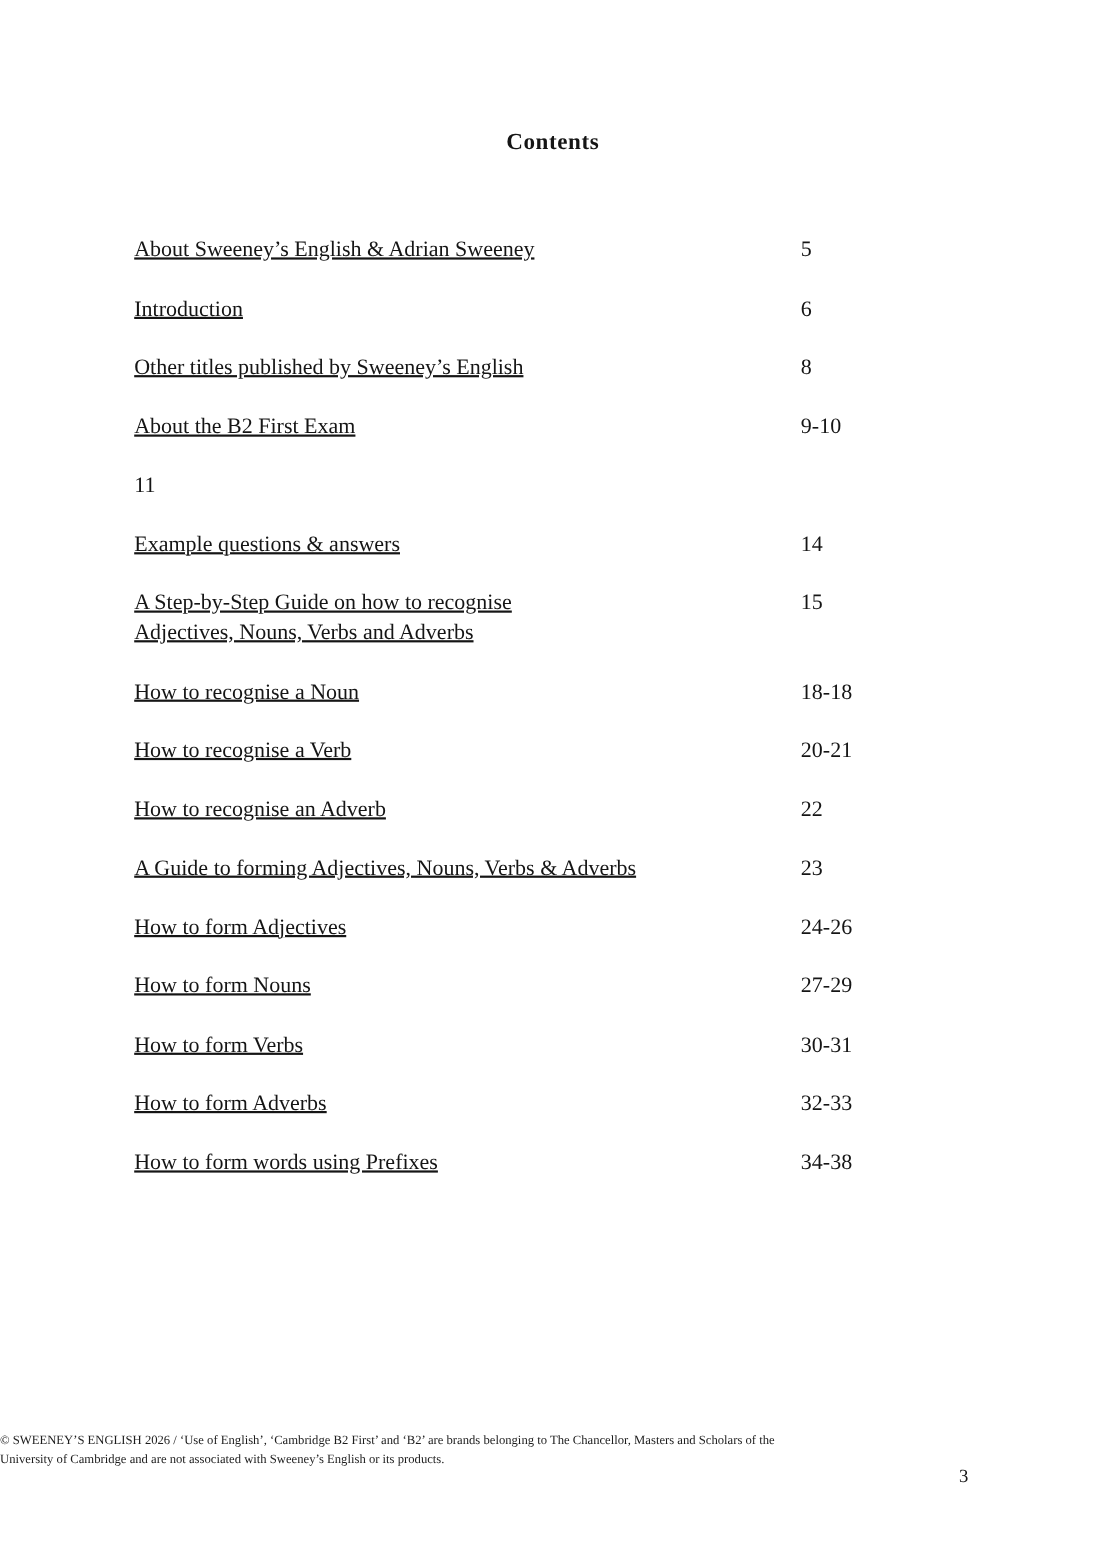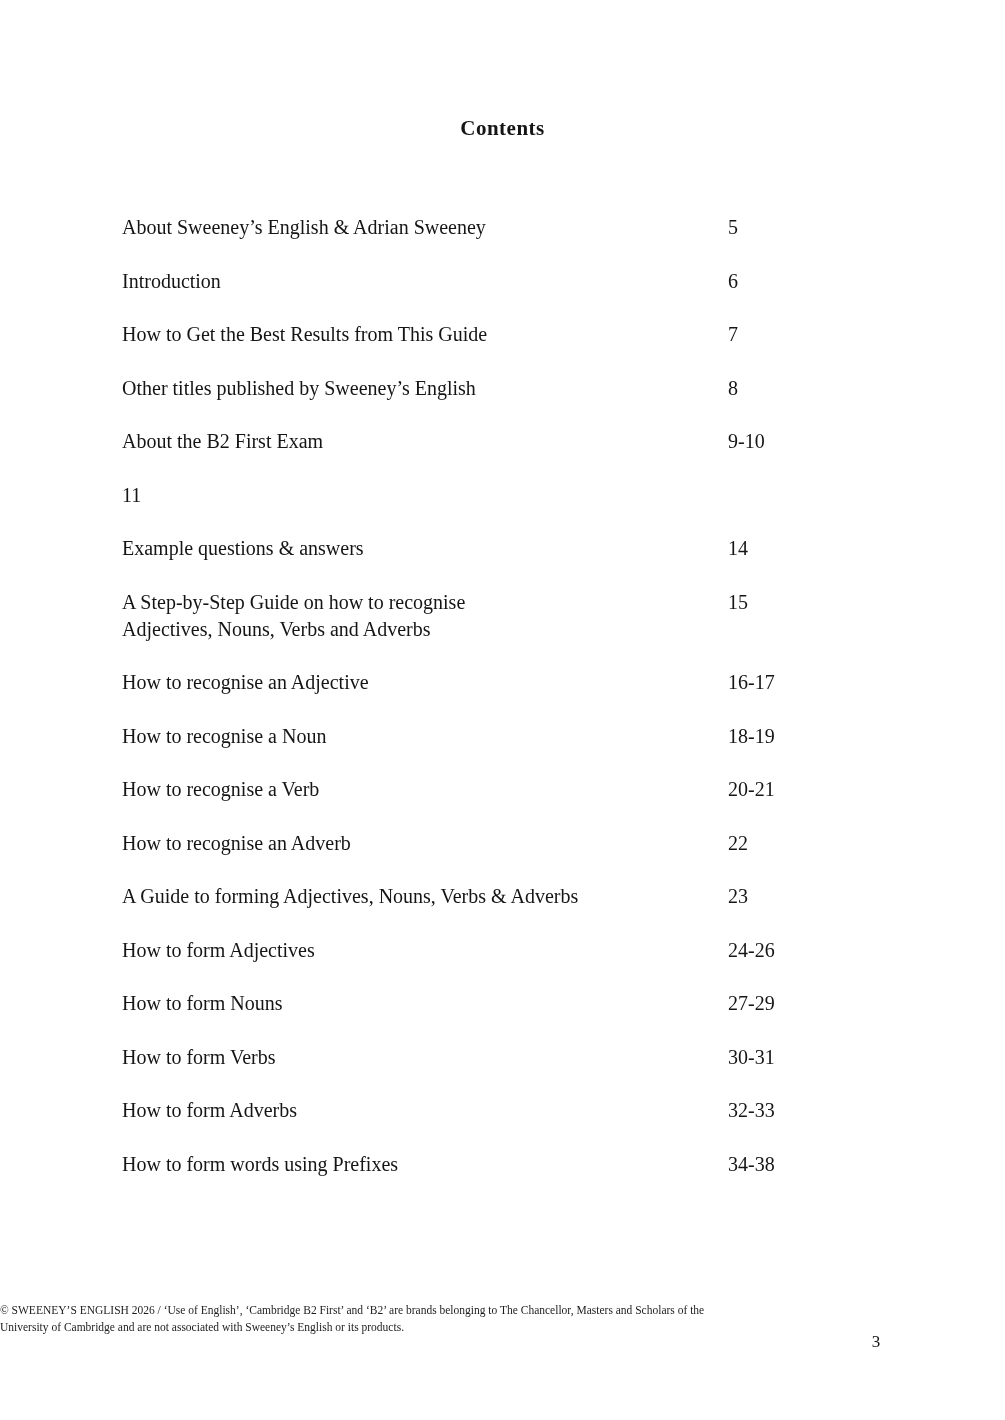--- a/index.html
+++ b/index.html
@@ -31,20 +31,21 @@
   .toc-row {
     display: flex;
     align-items: flex-start;
     font-size: 20px;
     line-height: 27px;
     margin-bottom: 26.5px;
   }
   .toc-label {
     width: 606px;
     padding-right: 32px;
+    text-decoration: underline;
   }
   .toc-pages {
     white-space: nowrap;
   }
   .footer {
     position: absolute;
     top: 1302px;
     left: 0;
     width: 100%;
     text-align: left;
@@ -69,24 +70,20 @@
 <div class="toc">
   <div class="toc-row">
     <div class="toc-label">About Sweeney’s English &amp; Adrian Sweeney</div>
     <div class="toc-pages">5</div>
   </div>
   <div class="toc-row">
     <div class="toc-label">Introduction</div>
     <div class="toc-pages">6</div>
   </div>
   <div class="toc-row">
-    <div class="toc-label">How to Get the Best Results from This Guide</div>
-    <div class="toc-pages">7</div>
-  </div>
-  <div class="toc-row">
     <div class="toc-label">Other titles published by Sweeney’s English</div>
     <div class="toc-pages">8</div>
   </div>
   <div class="toc-row">
     <div class="toc-label">About the B2 First Exam</div>
     <div class="toc-pages">9-10</div>
   </div>
   <div class="toc-row">
     <div class="toc-pages">11</div>
   </div>
@@ -95,26 +92,22 @@
     <div class="toc-pages">14</div>
   </div>
   <div class="toc-row">
     <div class="toc-label">
       <div>A Step-by-Step Guide on how to recognise</div>
       <div>Adjectives, Nouns, Verbs and Adverbs</div>
     </div>
     <div class="toc-pages">15</div>
   </div>
   <div class="toc-row">
-    <div class="toc-label">How to recognise an Adjective</div>
-    <div class="toc-pages">16-17</div>
-  </div>
-  <div class="toc-row">
     <div class="toc-label">How to recognise a Noun</div>
-    <div class="toc-pages">18-19</div>
+    <div class="toc-pages">18-18</div>
   </div>
   <div class="toc-row">
     <div class="toc-label">How to recognise a Verb</div>
     <div class="toc-pages">20-21</div>
   </div>
   <div class="toc-row">
     <div class="toc-label">How to recognise an Adverb</div>
     <div class="toc-pages">22</div>
   </div>
   <div class="toc-row">

